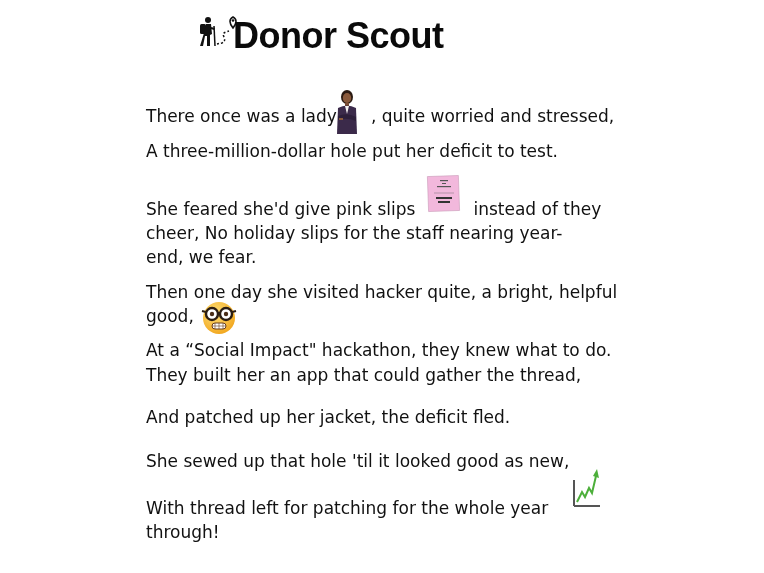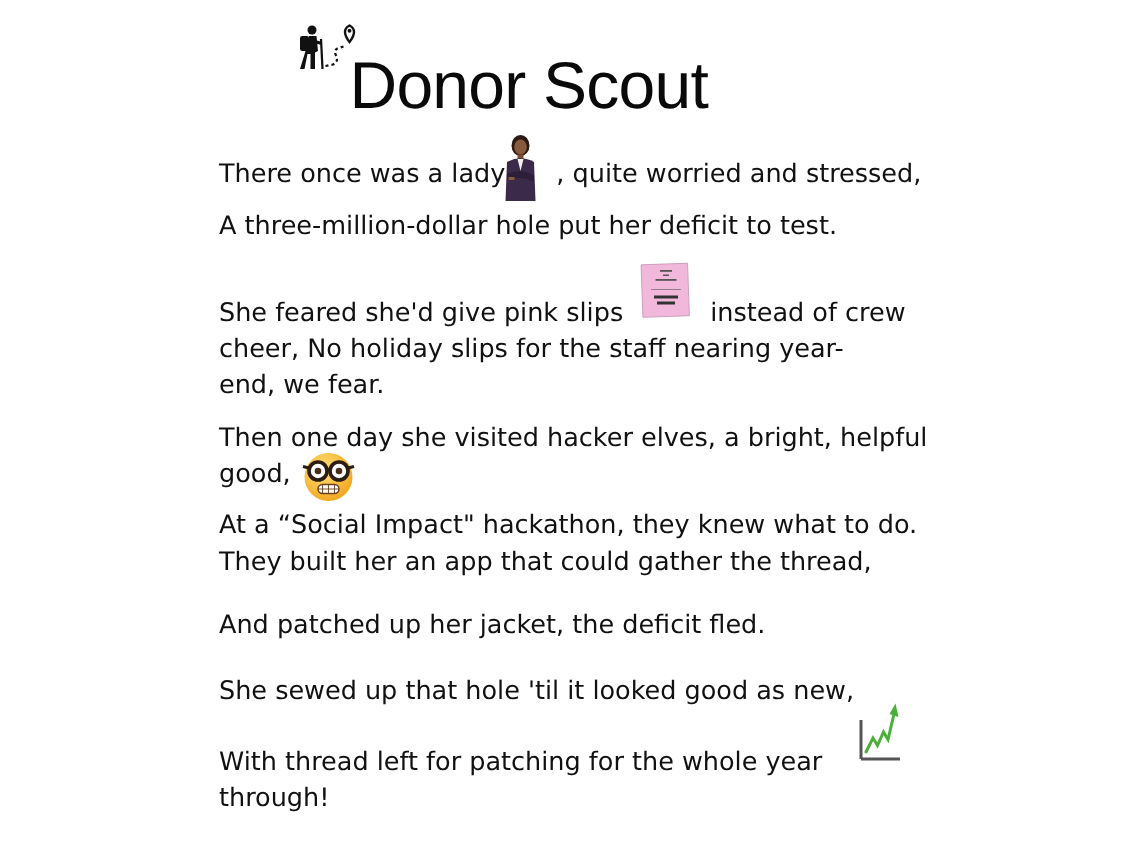--- a/index.html
+++ b/index.html
@@ -1,19 +1,19 @@
 <!DOCTYPE html>
 <html><head>
   <meta charset="utf-8">
   <style>
     html, body { margin: 0; padding: 0; background: #ffffff; }
     body { width: 764px; height: 573px; position: relative; overflow: hidden; font-family: "DejaVu Sans", sans-serif; color: #111; }
     .title-row { position: absolute; left: 198px; top: 14px; height: 60px; }
     .hiker-icon { position: absolute; left: 0; top: 0; width: 42px; height: 34px; }
-    .title { position: absolute; left: 35px; top: 22px; font-family: "Liberation Sans", sans-serif; font-weight: normal; font-size: 44px; letter-spacing: -0.5px; white-space: nowrap; line-height: 1; color: #0a0a0a; }
+    .title { position: absolute; left: 35px; top: 4px; font-family: "Liberation Sans", sans-serif; font-weight: bold; font-size: 36px; letter-spacing: -0.5px; white-space: nowrap; line-height: 1; color: #0a0a0a; }
     .poem { position: absolute; left: 146px; top: 0; width: 470px; font-family: "DejaVu Sans", sans-serif; font-size: 17px; line-height: 24px; color: #111; }
     .line { position: absolute; left: 0; white-space: nowrap; }
     .lady-icon { position: absolute; left: 334px; top: 88px; width: 26px; height: 46px; }
     .slip-icon { position: absolute; left: 426px; top: 174px; width: 36px; height: 40px; }
     .nerd-icon { position: absolute; left: 200px; top: 299px; width: 38px; height: 36px; }
     .chart-icon { position: absolute; left: 570px; top: 466px; width: 34px; height: 44px; }
   </style>
 </head>
 <body>
 
@@ -37,26 +37,26 @@
   <div class="title">Donor Scout</div>
 </div>
 
 <div class="poem">
   <div class="line" style="top:104px">
     <span>There once was a lady</span><span style="display:inline-block;width:34px"></span><span>, quite worried and stressed,</span>
   </div>
   <div class="line" style="top:139px">A three-million-dollar hole put her deficit to test.</div>
 
   <div class="line" style="top:197px">
-    <span>She feared she'd give pink slips</span><span style="display:inline-block;width:58px"></span><span>instead of crew</span>
+    <span>She feared she'd give pink slips</span><span style="display:inline-block;width:58px"></span><span>instead of they</span>
   </div>
   <div class="line" style="top:221px">cheer, No holiday slips for the staff nearing year-</div>
   <div class="line" style="top:245px">end, we fear.</div>
 
-  <div class="line" style="top:280px">Then one day she visited hacker elves, a bright, helpful</div>
+  <div class="line" style="top:280px">Then one day she visited hacker quite, a bright, helpful</div>
   <div class="line" style="top:304px">
     <span>good,</span>
   </div>
   <div class="line" style="top:338px">At a “Social Impact" hackathon, they knew what to do.</div>
   <div class="line" style="top:363px">They built her an app that could gather the thread,</div>
   <div class="line" style="top:405px">And patched up her jacket, the deficit fled.</div>
 
   <div class="line" style="top:449px">She sewed up that hole 'til it looked good as new,</div>
   <div class="line" style="top:496px">With thread left for patching for the whole year</div>
   <div class="line" style="top:520px">through!</div>

